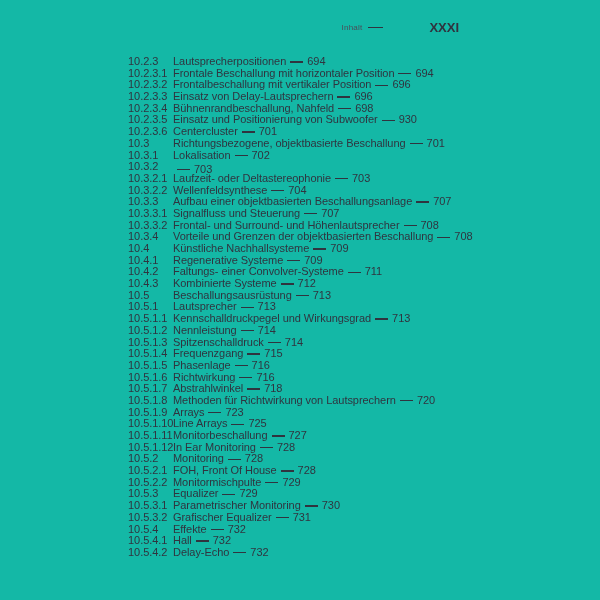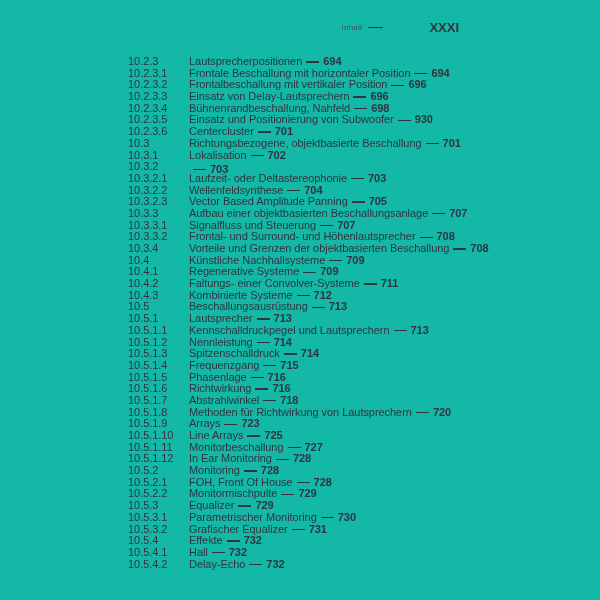--- a/index.html
+++ b/index.html
@@ -64,24 +64,23 @@
     letter-spacing: -0.05px;
     white-space: nowrap;
   }
   .num {
     width: 45px;
     flex-shrink: 0;
   }
   .title-wrap {
     display: flex;
     align-items: center;
-    margin-left: 16px;
   }
   .pg {
-    font-weight: bold;
+    font-weight: normal;
   }
 </style>
 </head>
 <body>
 
 <div class="page">
 
   <div class="running-head">
     <span class="head-label">Inhalt</span>
     <span class="dash"></span>
@@ -189,28 +188,20 @@
 
     <div class="row">
       <span class="num">10.3.2.2</span>
       <span class="title-wrap">
         <span class="title">Wellenfeldsynthese</span>
         <span class="dash"></span>
         <span class="pg">704</span>
       </span>
     </div>
 
-    <div class="row">
-      <span class="num">10.3.2.3</span>
-      <span class="title-wrap">
-        <span class="title">Vector Based Amplitude Panning</span>
-        <span class="dash"></span>
-        <span class="pg">705</span>
-      </span>
-    </div>
 
     <div class="row">
       <span class="num">10.3.3</span>
       <span class="title-wrap">
         <span class="title">Aufbau einer objektbasierten Beschallungsanlage</span>
         <span class="dash"></span>
         <span class="pg">707</span>
       </span>
     </div>
 
@@ -291,21 +282,21 @@
       <span class="title-wrap">
         <span class="title">Lautsprecher</span>
         <span class="dash"></span>
         <span class="pg">713</span>
       </span>
     </div>
 
     <div class="row">
       <span class="num">10.5.1.1</span>
       <span class="title-wrap">
-        <span class="title">Kennschalldruckpegel und Lautsprechern</span>
+        <span class="title">Kennschalldruckpegel und Wirkungsgrad</span>
         <span class="dash"></span>
         <span class="pg">713</span>
       </span>
     </div>
 
     <div class="row">
       <span class="num">10.5.1.2</span>
       <span class="title-wrap">
         <span class="title">Nennleistung</span>
         <span class="dash"></span>

